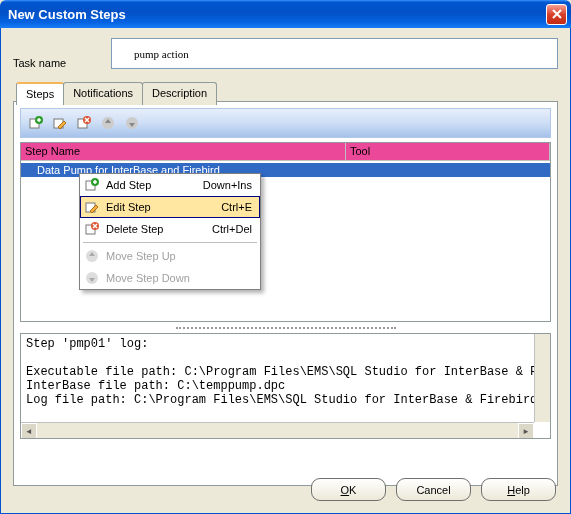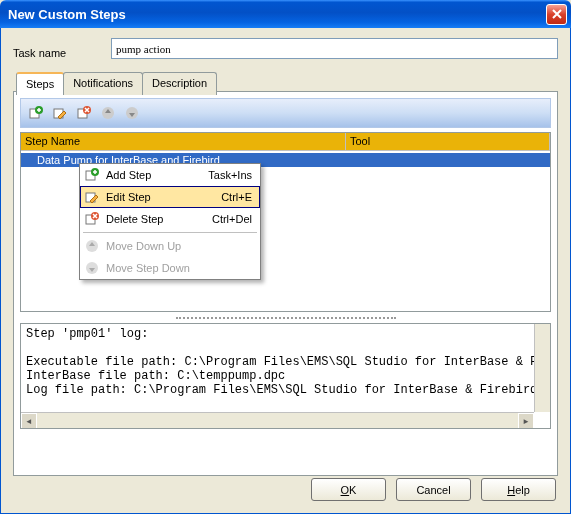--- a/index.html
+++ b/index.html
@@ -39,21 +39,21 @@
     background: #ece9d8;
     height: 486px;
     padding: 10px 12px 12px 12px;
     position: relative;
   }
   .row-taskname {
     display:flex; align-items:flex-end; gap:28px; margin-bottom:12px;
   }
   .row-taskname label { width: 70px; }
   .row-taskname input {
-    flex:1; height:21px; border:1px solid #7f9db9; padding:2px 4px;
+    flex:1; height:31px; border:1px solid #7f9db9; padding:2px 22px;
     font-family: Tahoma; font-size:11px;
   }
   .tabs-wrap {
     border:1px solid #919b9c; background:#fff; padding:6px;
     position:relative; height:385px;
   }
   .tab-row {
     position:absolute; top:-20px; left:2px; display:flex;
   }
   .tab {
@@ -75,21 +75,21 @@
   .toolbtn {
     width:20px; height:20px; display:flex; align-items:center; justify-content:center;
     cursor:pointer;
   }
   .grid {
     border-left:1px solid #919b9c; border-right:1px solid #919b9c;
     border-top:1px solid #919b9c; border-bottom:1px solid #919b9c;
     height:180px; position:relative; background:#fff;
   }
   .grid-head {
-    display:flex; background:#eab308; border-bottom:1px solid #c0c0c0;
+    display:flex; background:#ec4899; border-bottom:1px solid #c0c0c0;
     height:18px;
   }
   .grid-head div {
     border-right:1px solid #c0c0c0; padding:2px 4px; font-size:11px;
   }
   .col1 { width:325px; }
   .col2 { flex:1; }
   .grid-row { display:flex; height:17px; align-items:center; }
   .grid-row .c1 { width:325px; padding:1px 4px; border-right:1px solid #e0e0e0;}
   .grid-row .c2 { flex:1; padding:1px 16px; background:#316ac5; color:#fff; }
@@ -129,21 +129,21 @@
     background:#ece9d8; border-left:1px solid #c0c0c0;
   }
   .sbtn { width:16px; height:16px; background:#dcd8c8; border:1px solid #fff;
     display:flex;align-items:center;justify-content:center;font-size:8px;color:#555;}
   .footer {
     position:absolute; bottom:12px; right:14px; display:flex; gap:10px;
   }
   .btn {
     width:75px; height:23px; border:1px solid #707070;
     background:linear-gradient(to bottom,#fff,#ece9d8);
-    border-radius:3px; cursor:pointer; font-size:11px;
+    border-radius:9px; cursor:pointer; font-size:11px;
     display:flex; align-items:center; justify-content:center;
   }
   .und { text-decoration: underline; }
   svg { display:block; }
 </style>
 </head>
 <body>
 
 <div class="titlebar">
   <span>New Custom Steps</span>
@@ -216,21 +216,21 @@
       <div class="context-menu">
         <div class="cm-item">
           <span class="ico">
               <svg width="16" height="16">
                 <rect x="2" y="4" width="9" height="9" fill="#fff" stroke="#777"></rect>
                 <circle cx="11" cy="5" r="4" fill="#2a9d2a"></circle>
                 <path d="M11 3v4M9 5h4" stroke="#fff" stroke-width="1.5"></path>
               </svg>
             </span>
           <span class="lbl">Add Step</span>
-          <span class="sc">Task+Ins</span>
+          <span class="sc">Down+Ins</span>
         </div>
         <div class="cm-item hover">
           <span class="ico">
               <svg width="16" height="16">
                 <rect x="2" y="4" width="9" height="9" fill="#fff" stroke="#777"></rect>
                 <path d="M6 12 l6-6 2 2 -6 6z" fill="#f6b042" stroke="#b07012"></path>
               </svg>
             </span>
           <span class="lbl">Edit Step</span>
           <span class="sc">Ctrl+E</span>
@@ -247,21 +247,21 @@
           <span class="sc">Ctrl+Del</span>
         </div>
         <div class="cm-sep"></div>
         <div class="cm-item disabled">
           <span class="ico">
               <svg width="16" height="16">
                 <circle cx="8" cy="8" r="6" fill="#ddd"></circle>
                 <path d="M8 4l3 4h-6z" fill="#aaa"></path>
               </svg>
             </span>
-          <span class="lbl">Move Down Up</span>
+          <span class="lbl">Move Step Up</span>
         </div>
         <div class="cm-item disabled">
           <span class="ico">
               <svg width="16" height="16">
                 <circle cx="8" cy="8" r="6" fill="#ddd"></circle>
                 <path d="M8 12l3-4h-6z" fill="#aaa"></path>
               </svg>
             </span>
           <span class="lbl">Move Step Down</span>
         </div>

